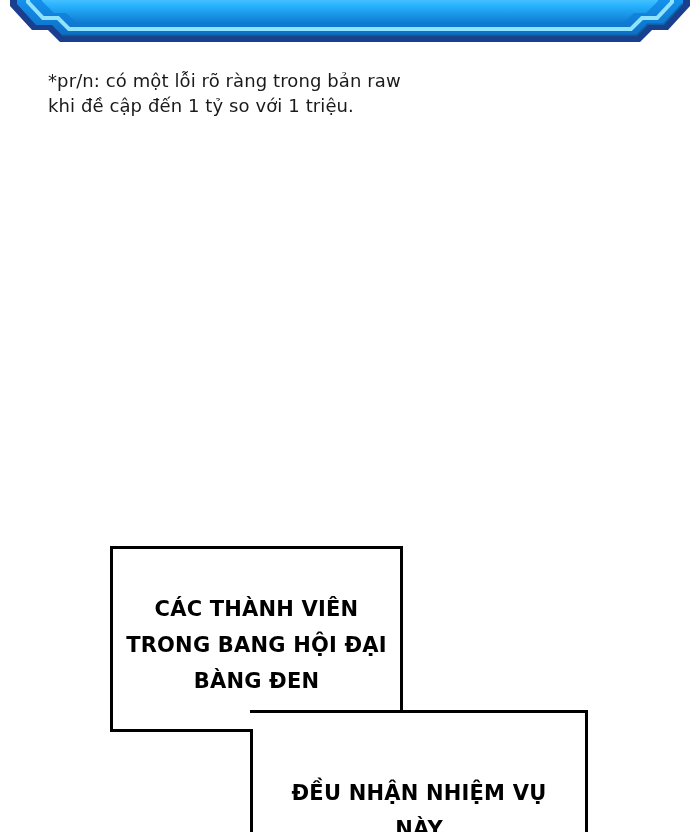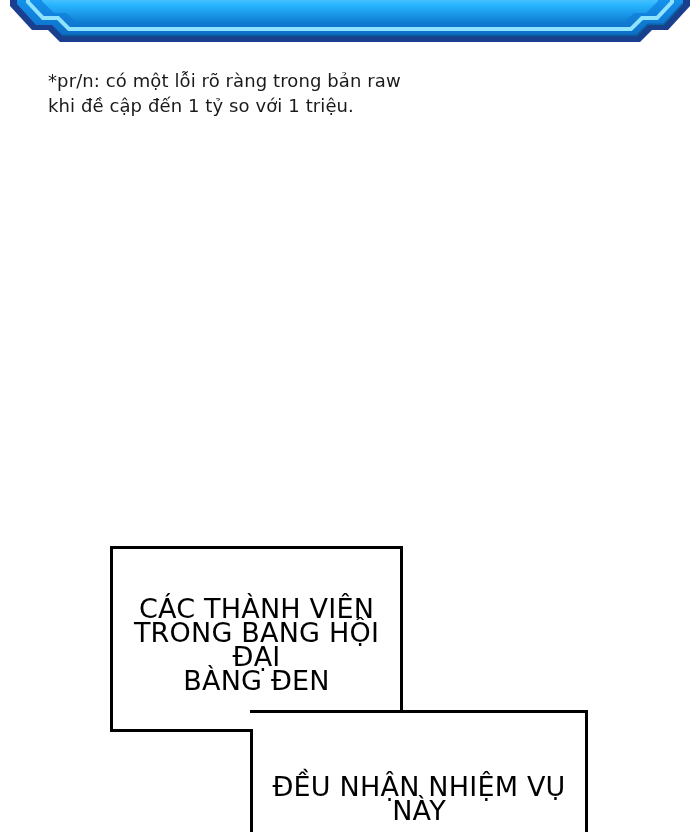--- a/index.html
+++ b/index.html
@@ -48,23 +48,23 @@
     box-sizing: border-box;
     border: 3px solid #000000;
     background: #ffffff;
     display: flex;
     align-items: center;
     justify-content: center;
     text-align: center;
   }
   .caption-text {
     font-family: "DejaVu Sans", sans-serif;
-    font-weight: normal;
-    font-size: 27px;
-    line-height: 24px;
+    font-weight: bold;
+    font-size: 21px;
+    line-height: 36px;
     color: #000000;
     letter-spacing: 0.2px;
     white-space: pre-line;
   }
 
   #box-members {
     left: 110px;
     top: 546px;
     width: 293px;
     height: 186px;

